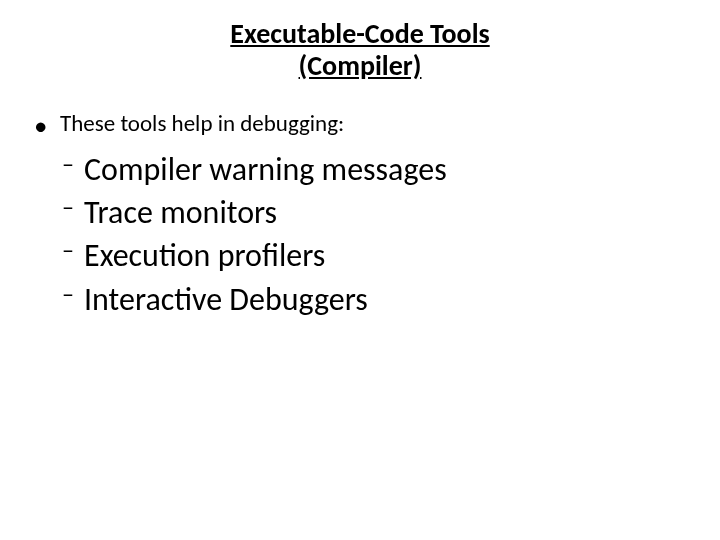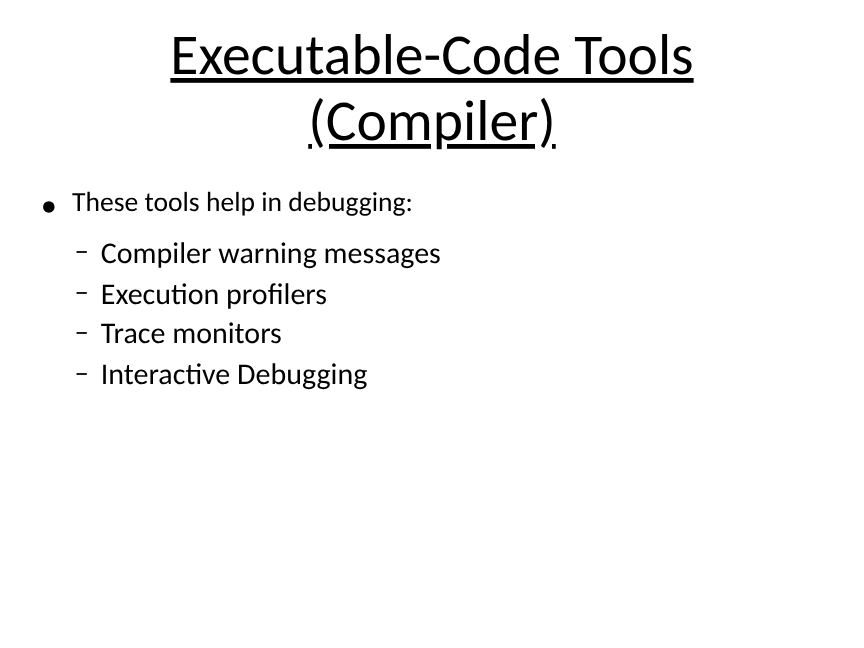--- a/index.html
+++ b/index.html
@@ -12,22 +12,22 @@
       color: #000000;
     }
     .slide {
       width: 720px;
       height: 540px;
       box-sizing: border-box;
       padding-top: 18px;
     }
     .title {
       text-align: center;
-      font-size: 48px;
-      font-weight: 400;
+      font-size: 28px;
+      font-weight: 700;
       text-decoration: underline;
       line-height: 1.15;
       margin: 0 40px 28px 40px;
     }
     .content {
       padding-left: 34px;
       padding-right: 40px;
     }
     .level1 {
       position: relative;
@@ -41,21 +41,21 @@
       position: absolute;
       left: 0;
       top: 0;
       font-size: 27px;
     }
     .level2-group {
       padding-left: 28px;
     }
     .level2 {
       position: relative;
-      font-size: 25px;
+      font-size: 32px;
       line-height: 1.35;
       padding-left: 22px;
     }
     .level2::before {
       content: "–";
       position: absolute;
       left: 0;
       top: 0;
       font-size: 24px;
     }
@@ -67,18 +67,18 @@
   <div class="title">
     <span>Executable-Code Tools</span><br>
     <span>(Compiler)</span>
   </div>
   <div class="content">
     <div class="level1">
       <span>These tools help in debugging:</span>
     </div>
     <div class="level2-group">
       <div class="level2"><span>Compiler warning messages</span></div>
+      <div class="level2"><span>Trace monitors</span></div>
       <div class="level2"><span>Execution profilers</span></div>
-      <div class="level2"><span>Trace monitors</span></div>
-      <div class="level2"><span>Interactive Debugging</span></div>
+      <div class="level2"><span>Interactive Debuggers</span></div>
     </div>
   </div>
 </div>
 
 </body></html>

